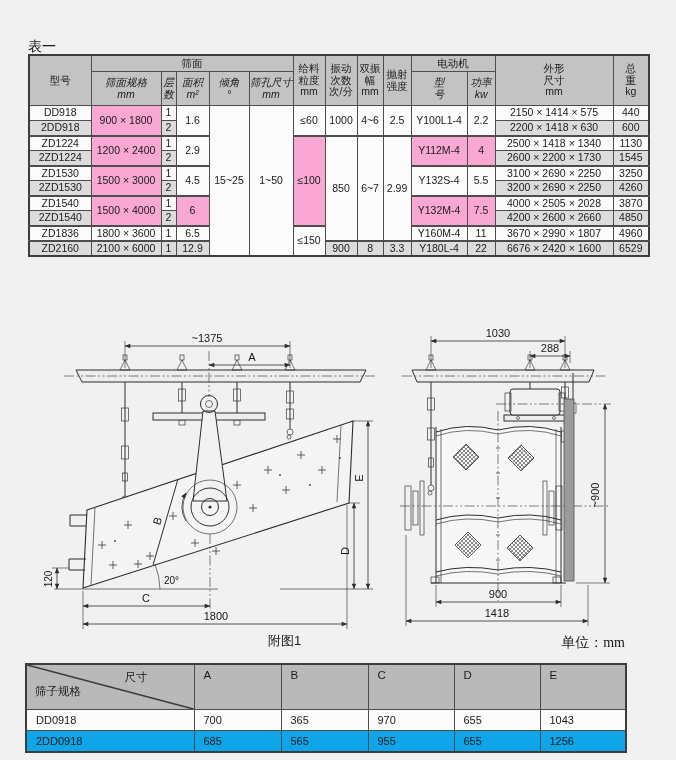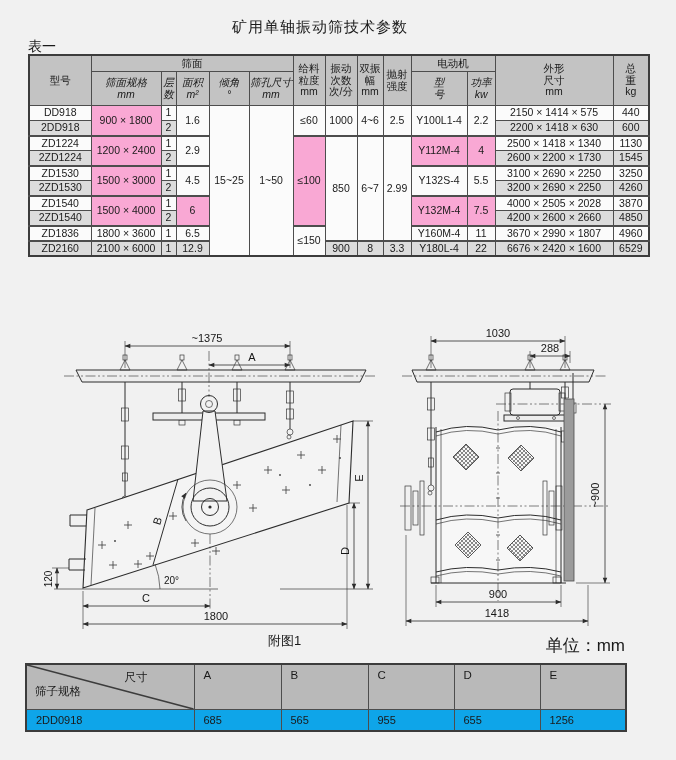--- a/index.html
+++ b/index.html
@@ -14,21 +14,21 @@
   #t1{border:2px solid #3c3c3c;}
   #t1 th{background:#c3c3c3;font-weight:normal;white-space:pre-line;line-height:1.12;font-size:10.5px;}
   #t1 tr.hdr1 th{height:15px;}
   #t1 tr.hdr2 th{height:33px;font-style:italic;}
   #t1 tbody tr{height:15px;}
   #t1 tr.grp td{border-top-width:2px;}
   .w{background:#fbfbfb;} .g{background:#dcdcdc;} .m{background:#f9a8d4;}
   
   .figs{position:absolute;left:0;top:313px;width:676px;height:332px;text-align:center;}
   .fig-caption{position:absolute;left:268px;top:632px;font-size:13px;}
-  .unit-note{position:absolute;right:51px;top:634px;font-size:17px;}
+  .unit-note{position:absolute;right:51px;top:634px;font-size:14px;font-family:Liberation Serif, serif;}
   .dtxt{font:11px "Liberation Sans",sans-serif;fill:#161616;}
   .dtxt-s{font:10px "Liberation Sans",sans-serif;fill:#161616;}
   .ln{stroke:#2d2d2d;stroke-width:1;fill:none;}
   .thin{stroke:#2d2d2d;stroke-width:0.65;fill:none;}
   .dim{stroke:#2d2d2d;stroke-width:0.8;fill:none;}
   .ext{stroke:#2d2d2d;stroke-width:0.6;fill:none;}
   .cl{stroke:#3a3a3a;stroke-width:0.65;fill:none;stroke-dasharray:10 2.5 2 2.5 2 2.5;}
   .part{fill:#ededed;stroke:#2d2d2d;stroke-width:1;}
   
   #t2{position:absolute;left:25px;top:663px;width:600px;font-size:11px;border:2px solid #3c3c3c;}
@@ -40,21 +40,20 @@
   .corner{position:relative;padding:0 !important;}
   .corner svg{position:absolute;inset:0;width:100%;height:100%;}
   .corner .ct{position:absolute;top:5px;right:46px;font-size:11.5px;}
   .corner .cb{position:absolute;bottom:10px;left:8px;font-size:11.5px;}
 </style>
 </head>
 <body>
 
 <div class="page">
 
-  <div class="doc-title">矿用单轴振动筛技术参数</div>
   <div class="tbl-label">表一</div>
 
   <table id="t1">
     <colgroup>
       <col style="width:62px">
         <col style="width:70px">
         <col style="width:15px">
         <col style="width:33px">
       <col style="width:40px">
         <col style="width:44px">
@@ -487,20 +486,28 @@
           <span class="cb">筛子规格</span>
         </th>
         <th class="hcol">A</th>
         <th class="hcol">B</th>
         <th class="hcol">C</th>
         <th class="hcol">D</th>
         <th class="hcol">E</th>
       </tr>
     </thead>
     <tbody>
+      <tr class="r1">
+        <td>DD0918</td>
+        <td>700</td>
+        <td>365</td>
+        <td>970</td>
+        <td>655</td>
+        <td>1043</td>
+      </tr>
       <tr class="r2">
         <td>2DD0918</td>
         <td>685</td>
         <td>565</td>
         <td>955</td>
         <td>655</td>
         <td>1256</td>
       </tr>
     </tbody>
   </table>

